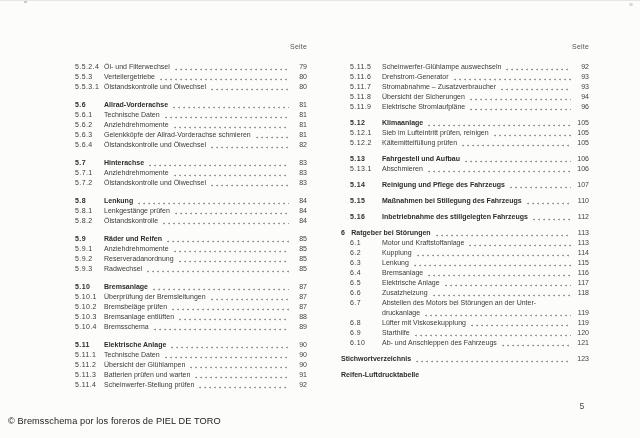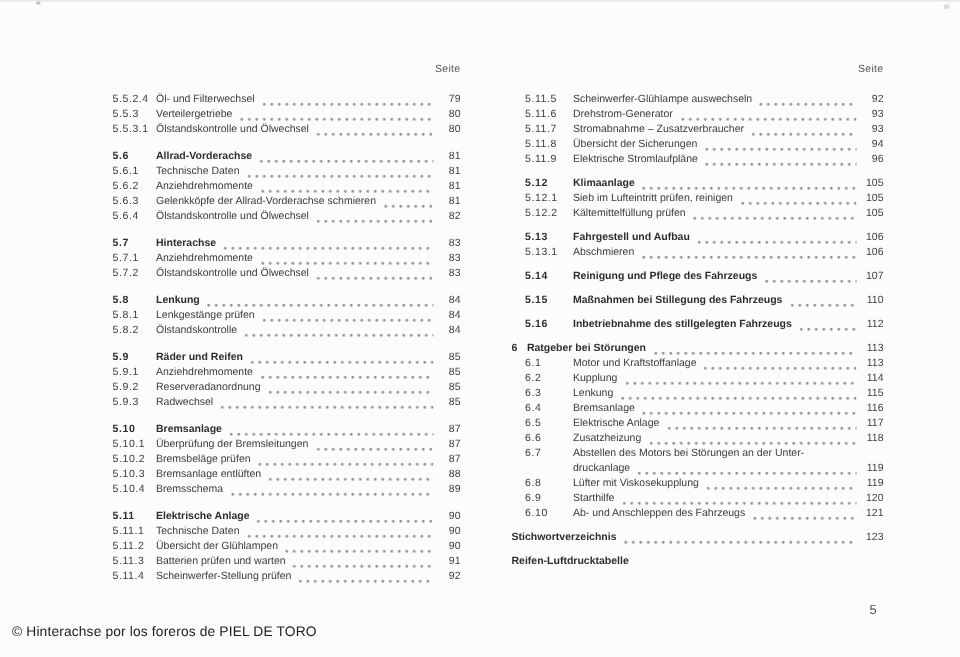--- a/index.html
+++ b/index.html
@@ -448,15 +448,15 @@
         </div>
         <div class="group">
           <div class="row b top">
             <span class="num"></span>
             <span class="title">Reifen-Luftdrucktabelle</span>
           </div>
         </div>
       </div>
   </div>
 
-  <div class="watermark">© Hinterachse por los foreros de PIEL DE TORO</div>
+  <div class="watermark">© Bremsschema por los foreros de PIEL DE TORO</div>
   <div class="folio">5</div>
 </div>
 
 </body></html>

